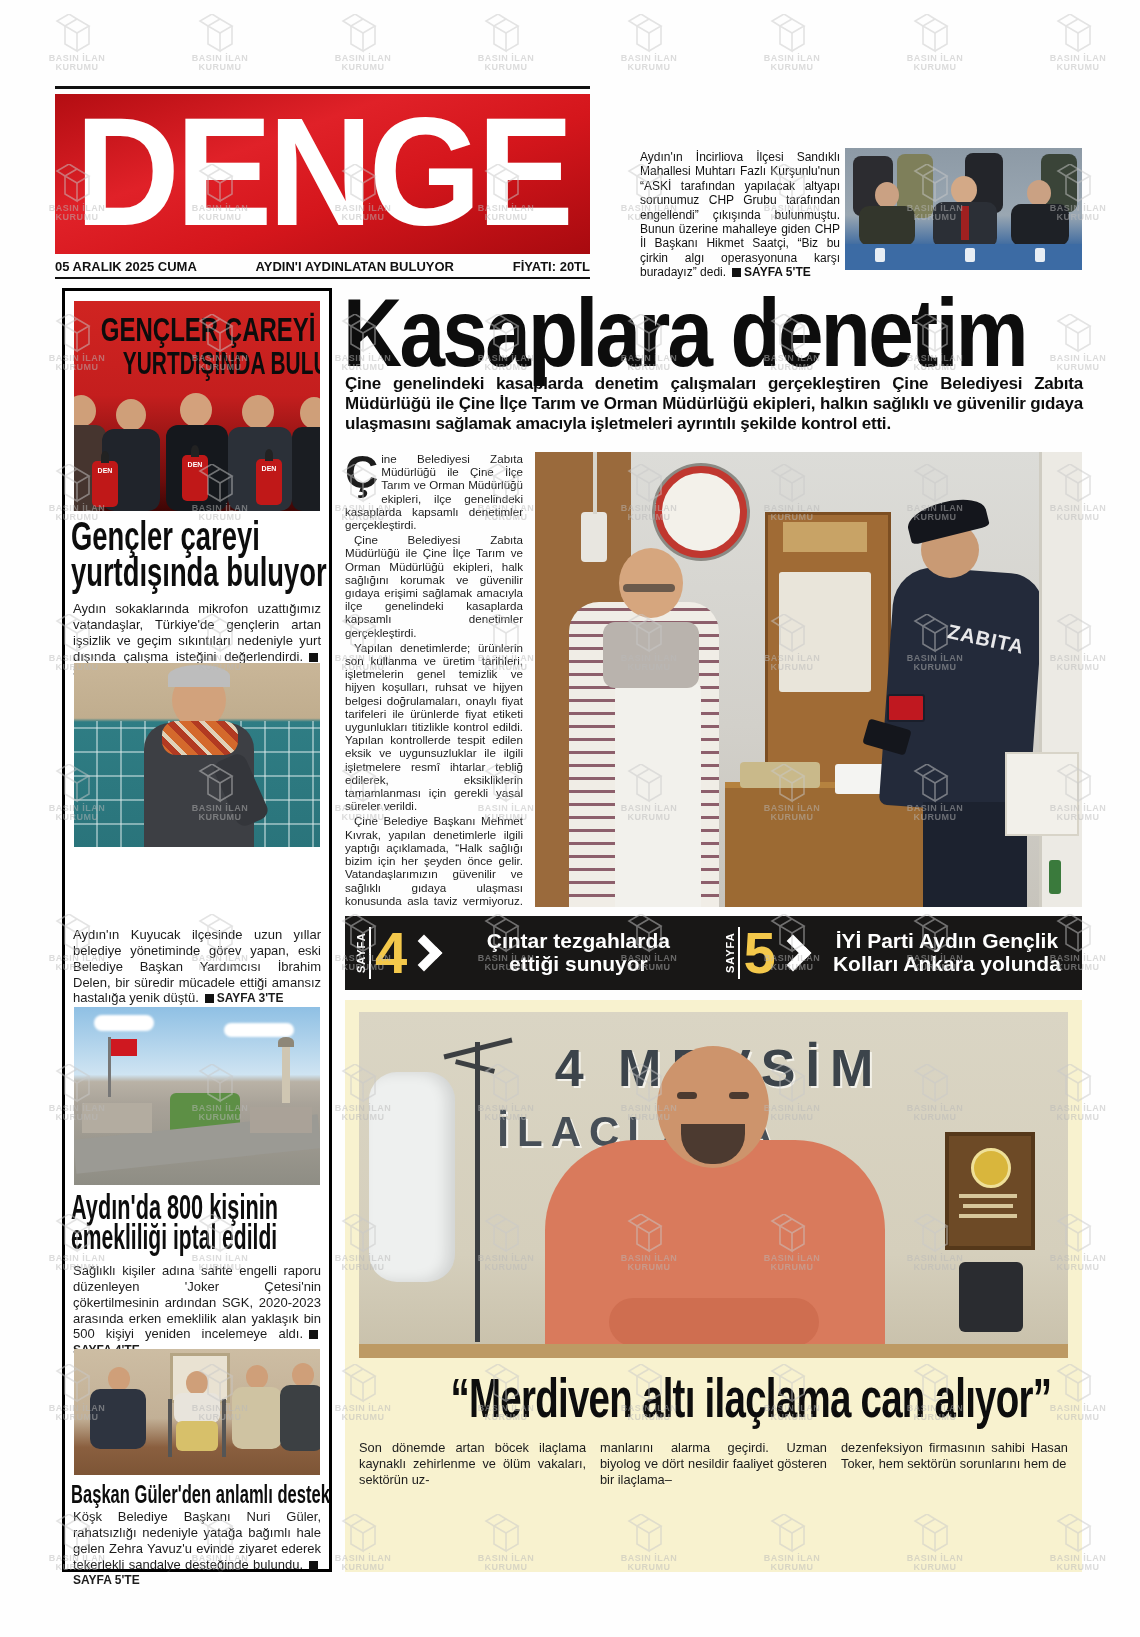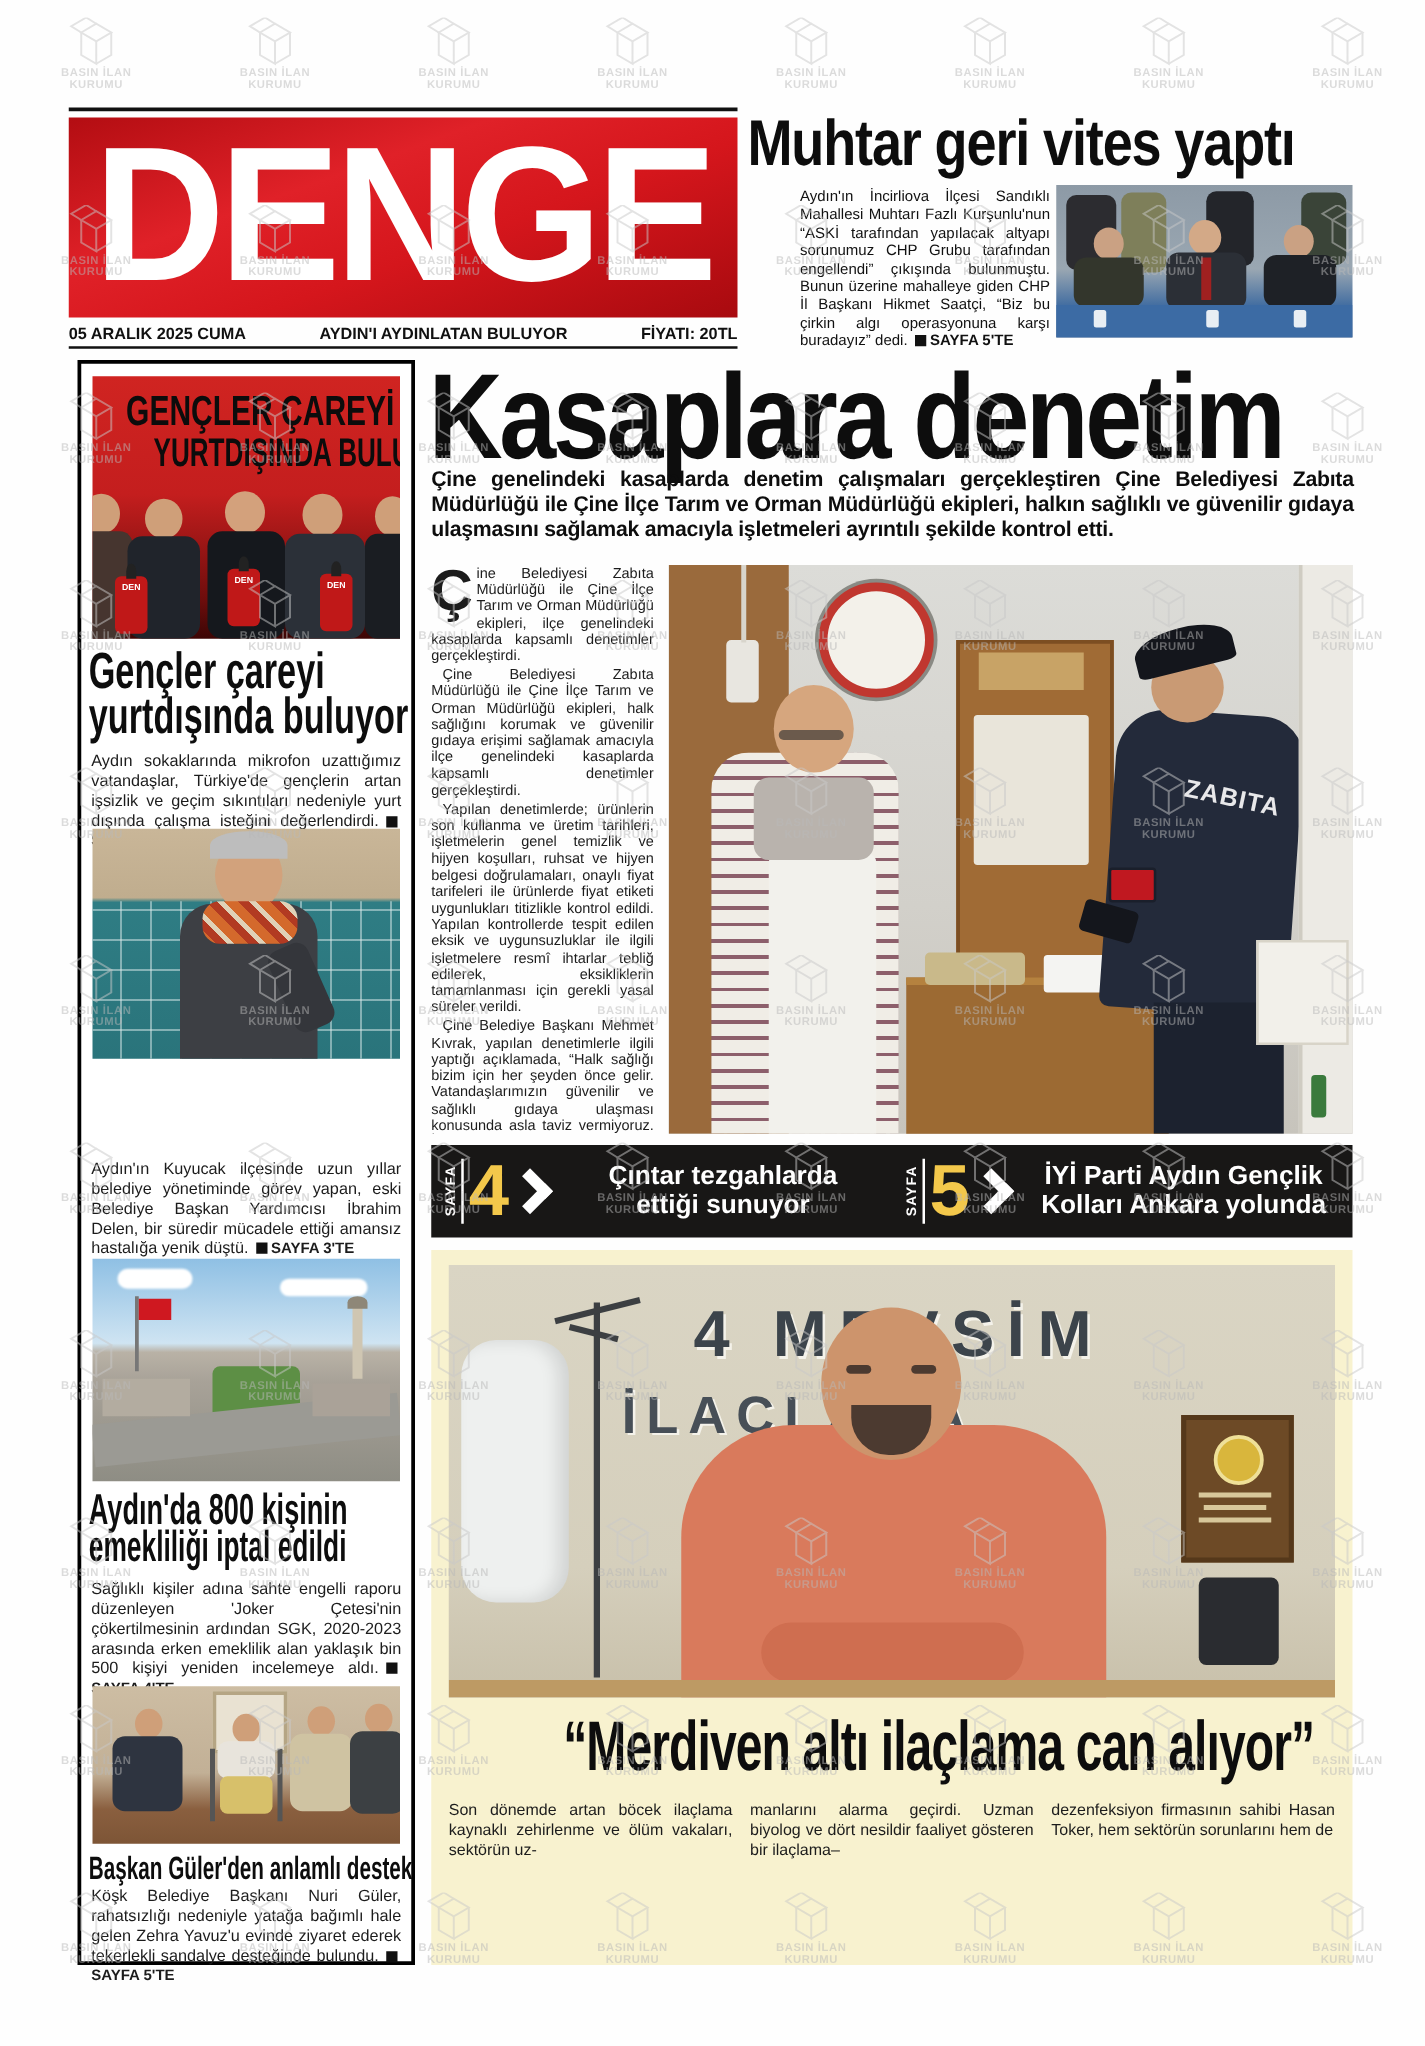--- a/index.html
+++ b/index.html
@@ -64,23 +64,20 @@
   <div class="logo-box">
     <span class="logo-txt">DENGE</span>
   </div>
   <div class="mast-row">
     <span>05 ARALIK 2025 CUMA</span>
     <span>AYDIN'I AYDINLATAN BULUYOR</span>
     <span>FİYATI: 20TL</span>
   </div>
   <div class="rule" style="left:55px;top:277px;width:535px;height:2px;"></div>
 
-  <div class="abs hl" style="left:598px;top:86px;width:542px;height:54px;">
-    <span class="sq" style="font-size:47px;letter-spacing:-1px;transform:scale(0.92,1.1);">Muhtar geri vites yaptı</span>
-  </div>
   <div class="abs" style="left:640px;top:150px;width:200px;height:122px;font-size:12px;line-height:1.2;text-align:justify;">
     <span>Aydın'ın İncirliova İlçesi Sandıklı Mahallesi Muhtarı Fazlı Kurşunlu'nun “ASKİ tarafından yapılacak altyapı sorunumuz CHP Grubu tarafından engellendi” çıkışında bulunmuştu. Bunun üzerine mahalleye giden CHP İl Başkanı Hikmet Saatçi, “Biz bu çirkin algı operasyonuna karşı buradayız” dedi.</span><span class="sqm"></span><span class="pref">SAYFA 5'TE</span>
   </div>
   <div class="photo" style="left:845px;top:148px;width:237px;height:122px;background:linear-gradient(180deg,#8d9aa6 0%,#9aa7b2 55%,#3f6ba0 80%,#33588a 100%);">
     <div class="scene">
       <div class="abs" style="left:8px;top:8px;width:40px;height:60px;background:#2c2c30;border-radius:8px;"></div>
       <div class="abs" style="left:52px;top:6px;width:36px;height:64px;background:#7e7f5a;border-radius:8px;"></div>
       <div class="abs" style="left:120px;top:5px;width:38px;height:60px;background:#23252a;border-radius:8px;"></div>
       <div class="abs" style="left:196px;top:6px;width:36px;height:58px;background:#3a4438;border-radius:8px;"></div>
       <div class="head" style="left:30px;top:34px;width:24px;height:26px;background:#caa183;"></div>

